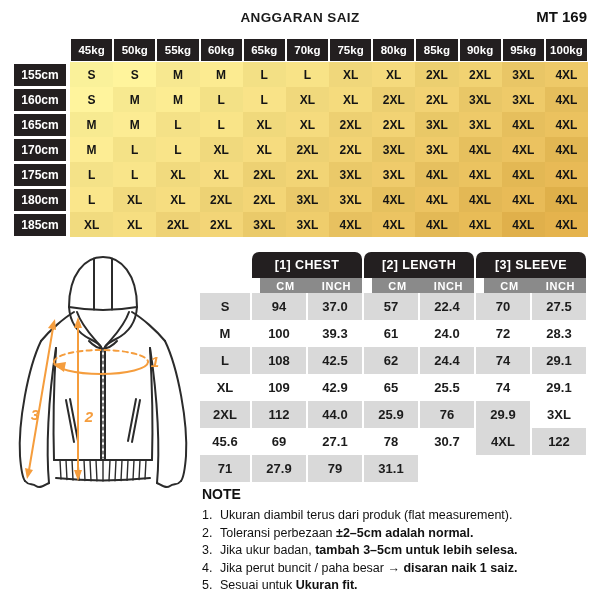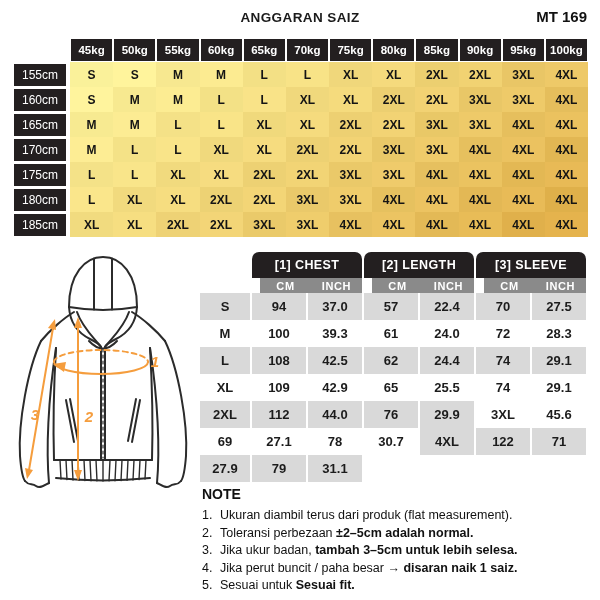--- a/index.html
+++ b/index.html
@@ -8,21 +8,21 @@
     font-family:"Liberation Sans","DejaVu Sans",sans-serif;
     -webkit-font-smoothing:antialiased;
   }
   .abs{position:absolute;}
   
   #title{top:10px;left:0;width:100%;text-align:center;font-size:13.5px;font-weight:700;color:#1a1a1a;letter-spacing:.4px;}
   #product-code{top:8px;right:13px;font-size:15px;font-weight:700;color:#111;}
   
   #matrix-labels{left:14px;top:38px;width:54px;display:grid;grid-template-rows:24px repeat(7,25px);}
   #matrix-main{left:70px;top:38px;width:518px;display:grid;grid-template-columns:repeat(12,1fr);grid-template-rows:24px repeat(7,25px);}
-  .hl{background:#231F20;color:#fff;font-weight:400;font-size:12px;display:flex;align-items:center;justify-content:center;margin:1.5px 2px 1.5px 0;}
+  .hl{background:#231F20;color:#fff;font-weight:700;font-size:12px;display:flex;align-items:center;justify-content:center;margin:1.5px 2px 1.5px 0;}
   .corner{background:transparent;}
   .wh{background:#231F20;color:#fff;font-weight:700;font-size:11.5px;display:flex;align-items:center;justify-content:center;border:1.5px solid #fff;box-sizing:border-box;}
   .mc{display:flex;align-items:center;justify-content:center;font-weight:700;font-size:12px;color:#141414;}
   
   #mtable{left:200px;top:252px;width:386px;display:grid;grid-template-columns:50px repeat(6,1fr);grid-template-rows:26px 15px repeat(7,27px);column-gap:2px;row-gap:0;background:#fff;text-align:right;}
   .ghead{grid-column:span 2;background:#231F20;color:#fff;border-radius:7px 7px 0 0;font-size:12.5px;font-weight:700;display:flex;align-items:center;justify-content:center;letter-spacing:.4px;}
   .ubar{grid-column:span 2;background:#8A8A8A;color:#fff;font-weight:700;font-size:11px;display:flex;letter-spacing:.6px;margin-left:8px;}
   .ubar span{flex:1;display:flex;align-items:center;justify-content:center;}
   .msize,.mval{display:flex;align-items:center;justify-content:center;font-weight:700;font-size:13px;color:#1c1c1c;}
   .stripe{background:#D9D9D9;}
@@ -250,20 +250,21 @@
     <div class="msize">XL</div>
     <div class="mval">109</div>
     <div class="mval">42.9</div>
     <div class="mval">65</div>
     <div class="mval">25.5</div>
     <div class="mval">74</div>
     <div class="mval">29.1</div>
     <div class="msize stripe">2XL</div>
     <div class="mval stripe">112</div>
     <div class="mval stripe">44.0</div>
+    <div class="mval stripe">25.9</div>
     <div class="mval stripe">76</div>
     <div class="mval stripe">29.9</div>
     <div class="msize">3XL</div>
     <div class="mval">45.6</div>
     <div class="mval">69</div>
     <div class="mval">27.1</div>
     <div class="mval">78</div>
     <div class="mval">30.7</div>
     <div class="msize stripe">4XL</div>
     <div class="mval stripe">122</div>
@@ -287,16 +288,16 @@
       <div class="note-item">
         <div class="note-num">3.</div>
         <div class="note-text"><span>Jika ukur badan, </span><span class="note-bold">tambah 3–5cm untuk lebih selesa.</span></div>
       </div>
       <div class="note-item">
         <div class="note-num">4.</div>
         <div class="note-text"><span>Jika perut buncit / paha besar → </span><span class="note-bold">disaran naik 1 saiz.</span></div>
       </div>
       <div class="note-item">
         <div class="note-num">5.</div>
-        <div class="note-text"><span>Sesuai untuk </span><span class="note-bold">Sesuai fit.</span></div>
+        <div class="note-text"><span>Sesuai untuk </span><span class="note-bold">Ukuran fit.</span></div>
       </div>
     </div>
 </div>
 
 </body></html>

